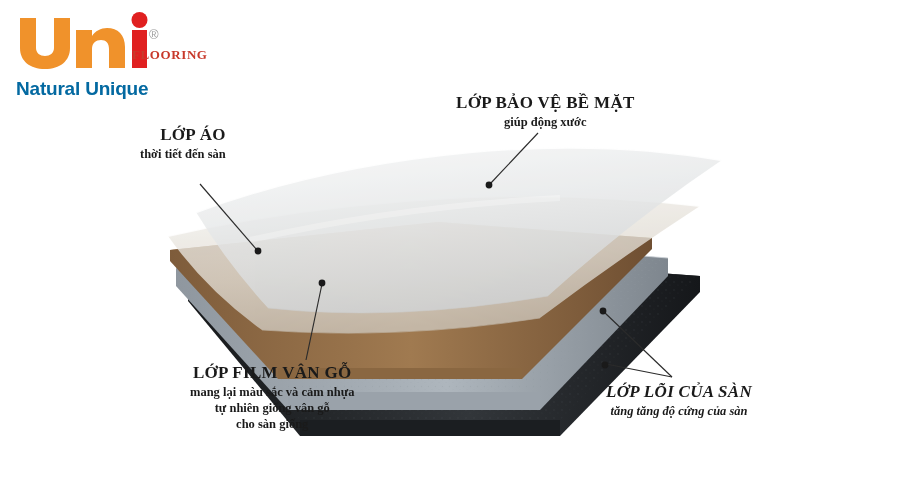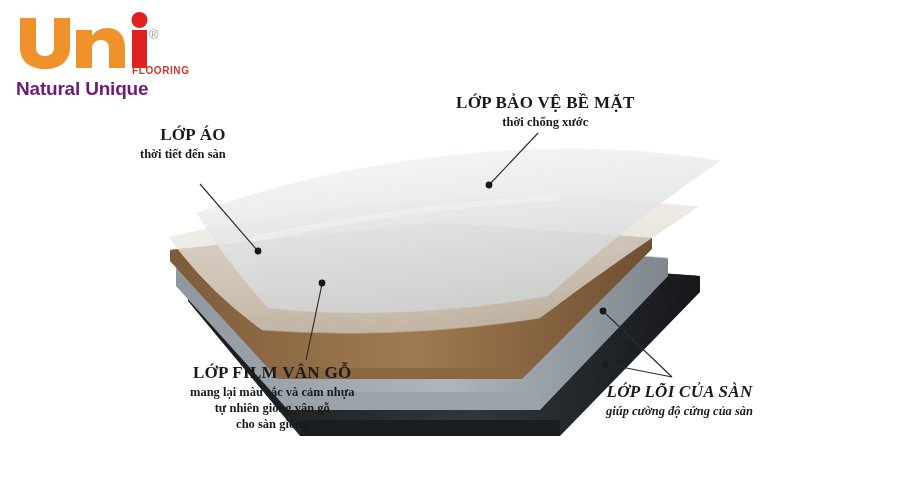--- a/index.html
+++ b/index.html
@@ -36,35 +36,35 @@
     left: 135px;
     top: 16px;
     font-family: "Liberation Sans", sans-serif;
     font-size: 13px;
     color: #9b9b9b;
     line-height: 1;
   }
   #logo-flooring {
     position: absolute;
     left: 118px;
-    top: 53px;
-    font-family: Liberation Sans, sans-serif;
-    font-size: 10px;
+    top: 35px;
+    font-family: Liberation Serif, serif;
+    font-size: 13px;
     font-weight: bold;
     letter-spacing: 0.6px;
     color: #c8392b;
   }
   #logo-tagline {
     position: absolute;
     left: 2px;
     top: 66px;
     font-family: "Liberation Sans", sans-serif;
     font-size: 19px;
     font-weight: bold;
-    color: #701a75;
+    color: #0369a1;
     letter-spacing: -0.2px;
   }
 
   
   #stack-art {
     position: absolute;
     left: 0;
     top: 0;
     width: 900px;
     height: 500px;
@@ -228,33 +228,33 @@
       <circle cx="489" cy="185" r="3.4"></circle>
       <circle cx="258" cy="251" r="3.4"></circle>
       <circle cx="322" cy="283" r="3.4"></circle>
       <circle cx="603" cy="311" r="3.4"></circle>
       <circle cx="605" cy="365" r="3.4"></circle>
     </g>
   </svg>
 
   <div class="callout" id="callout-wear">
     <span class="ttl">LỚP BẢO VỆ BỀ MẶT</span>
-    <span class="sub">thời chống xước</span>
+    <span class="sub">giúp động xước</span>
   </div>
 
   <div class="callout" id="callout-coat">
     <span class="ttl">LỚP ÁO</span>
     <span class="sub">thời tiết đến sàn</span>
   </div>
 
   <div class="callout" id="callout-film">
     <span class="ttl">LỚP FILM VÂN GỖ</span>
     <span class="sub">mang lại màu sắc và cảm nhựa</span>
     <span class="sub">tự nhiên giống vân gỗ</span>
     <span class="sub">cho sàn giống</span>
   </div>
 
   <div class="callout" id="callout-core">
     <span class="ttl">LỚP LÕI CỦA SÀN</span>
-    <span class="sub">giúp cường độ cứng của sàn</span>
+    <span class="sub">tăng tăng độ cứng của sàn</span>
   </div>
 
 </div>
 
 </body></html>

